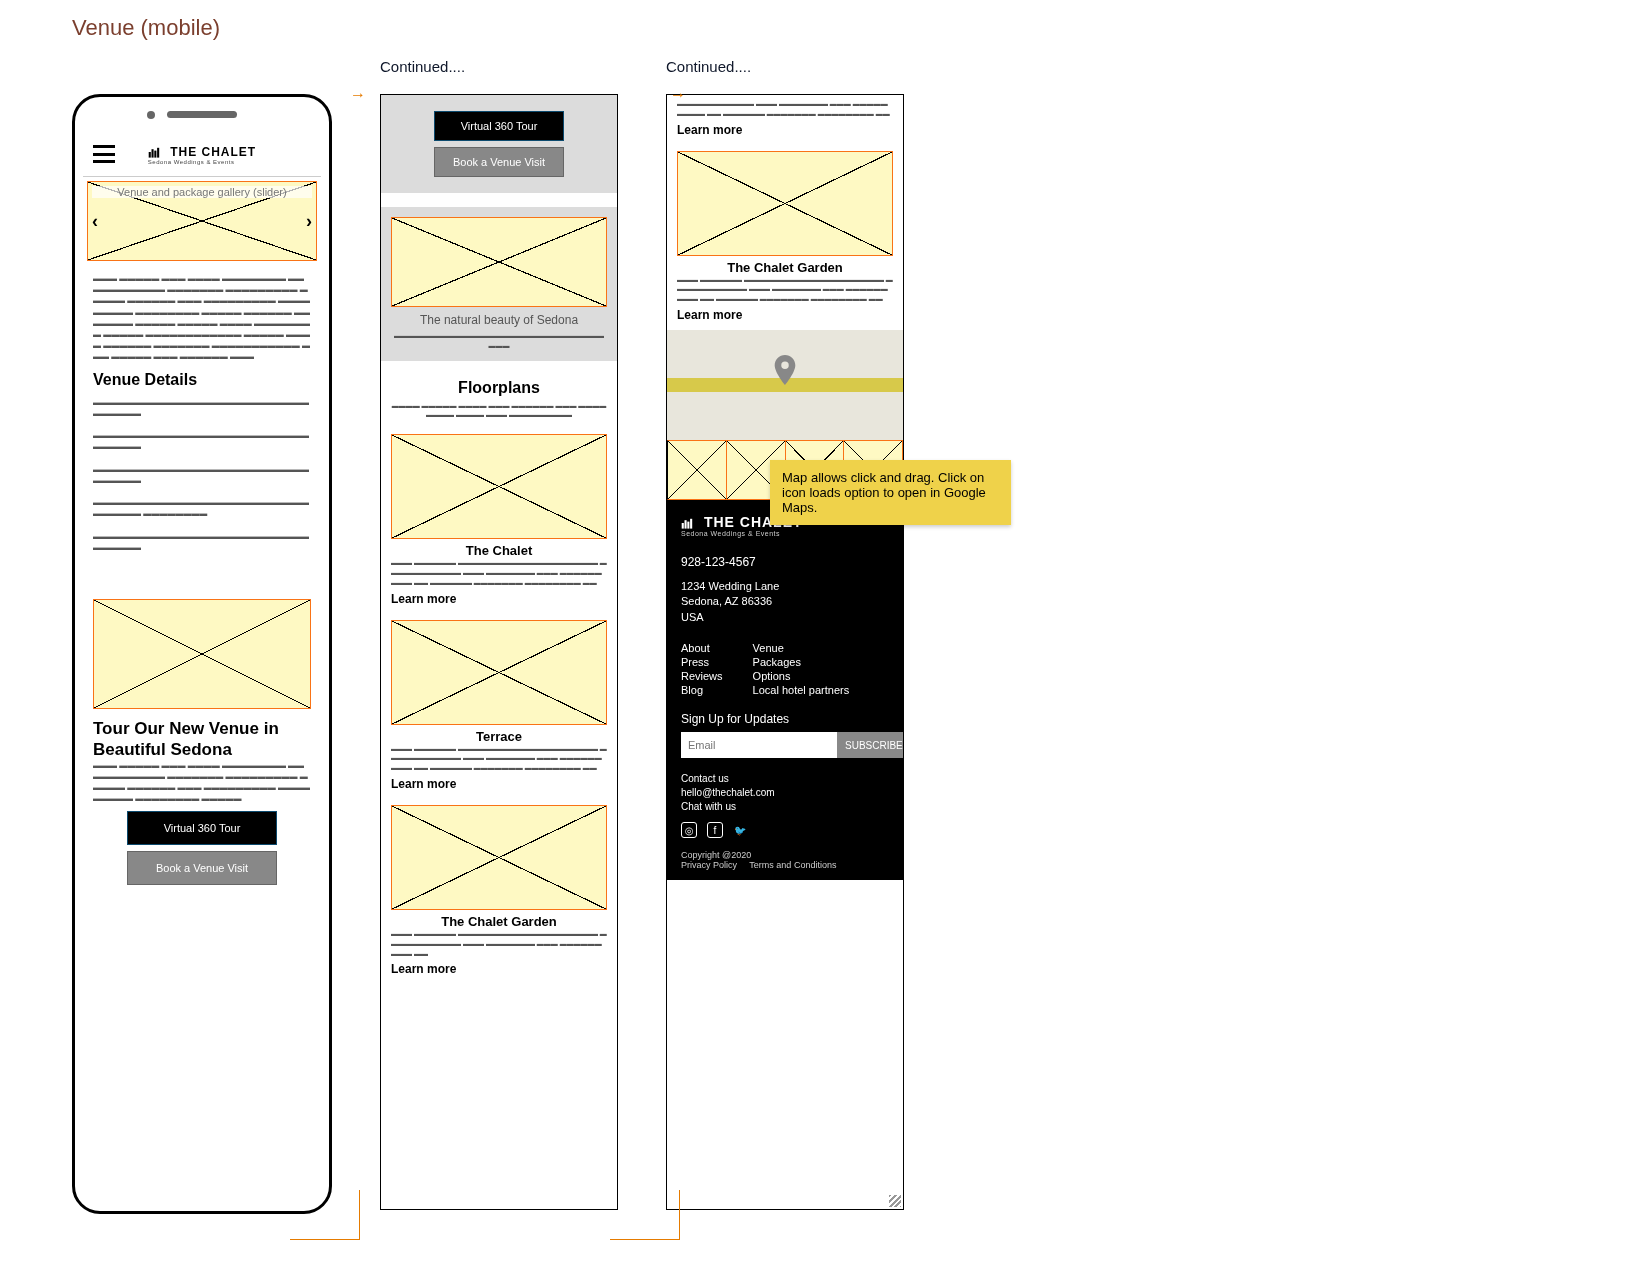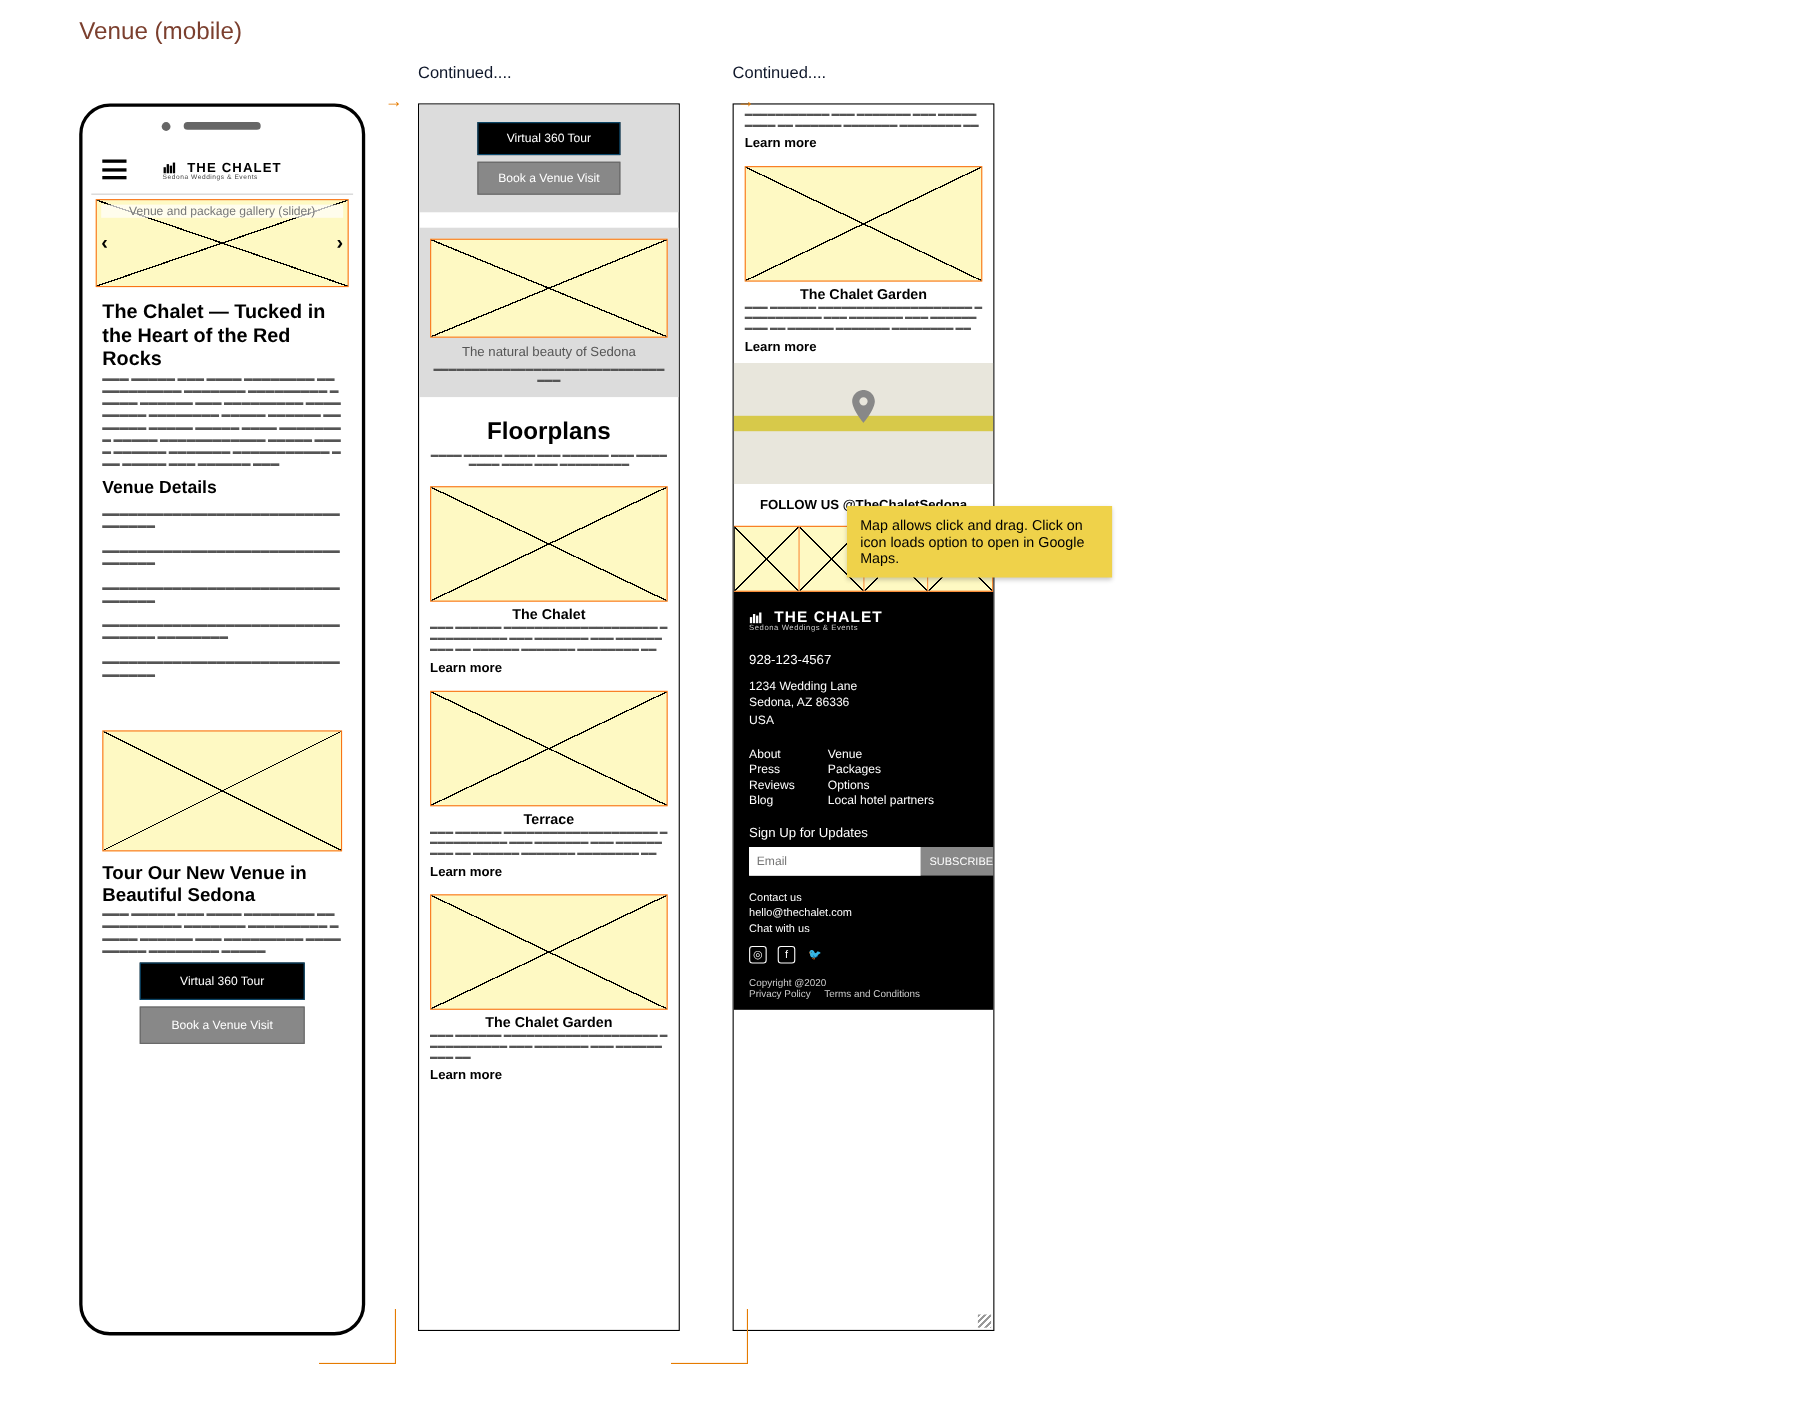--- a/index.html
+++ b/index.html
@@ -104,21 +104,21 @@
   
   .btn{display:block;margin:6px auto;width:130px;text-align:center;font-size:11px;padding:8px 0;cursor:pointer;}
   .btn-dark{background:#000;color:#fff;border:1px solid #0c4a6e;}
   .btn-grey{background:#888;color:#fff;border:1px solid #666;}
   .btn-dark.big{width:150px;padding:10px 0;}
   .btn-grey.big{width:150px;padding:10px 0;}
   .greybox{background:#dcdcdc;padding:10px;}
   .caption{font-size:12px;text-align:center;color:#555;margin-top:6px;}
   .learn{font-size:12px;font-weight:bold;margin-top:4px;}
   
-  .fp-title{font-size:22px;font-weight:bold;text-align:center;margin:10px 0 4px;}
+  .fp-title{font-size:16px;font-weight:bold;text-align:center;margin:10px 0 4px;}
   .fp-item-title{font-size:13px;text-align:center;font-weight:bold;margin-top:4px;}
   
   .map{height:110px;background:#e8e6dc;position:relative;}
   .map .road{position:absolute;left:0;right:0;top:48px;height:14px;background:#d7c94a;}
   .map .pin{position:absolute;left:50%;top:42px;transform:translate(-50%,-50%);}
   .pin svg{width:24px;height:30px;fill:#888;}
   .annotation{
     position:absolute;
     background:#efd24a;
     padding:10px 12px;
@@ -190,21 +190,20 @@
           </div>
         </div>
 
         <div class="ph gallery">
           <div class="ph-label">Venue and package gallery (slider)</div>
           <div class="arrL">‹</div>
           <div class="arrR">›</div>
         </div>
 
         <div class="section">
-          <div class="h1">The Chalet — Tucked in the Heart of the Red Rocks</div>
           <div class="greek">▬▬▬ ▬▬▬▬▬ ▬▬▬ ▬▬▬▬ ▬▬▬▬▬▬▬▬ ▬▬▬▬▬▬▬▬▬▬▬ ▬▬▬▬▬▬▬ ▬▬▬▬▬▬▬▬▬ ▬▬▬▬▬ ▬▬▬▬▬▬ ▬▬▬ ▬▬▬▬▬▬▬▬▬ ▬▬▬▬ ▬▬▬▬▬ ▬▬▬▬▬▬▬▬ ▬▬▬▬▬ ▬▬▬▬▬▬ ▬▬▬▬▬▬▬ ▬▬▬▬▬ ▬▬▬▬▬ ▬▬▬▬ ▬▬▬▬▬▬▬▬ ▬▬▬▬▬ ▬▬▬▬▬▬▬▬▬▬▬▬ ▬▬▬▬▬ ▬▬▬▬ ▬▬▬▬▬▬ ▬▬▬▬▬▬▬ ▬▬▬▬▬▬▬▬▬▬▬ ▬▬▬ ▬▬▬▬▬ ▬▬▬ ▬▬▬▬▬▬ ▬▬▬</div>
           <div class="h2">Venue Details</div>
           <div class="greek">▬▬▬▬▬▬▬▬▬▬▬▬▬▬▬▬▬▬▬▬▬▬▬▬▬▬▬▬▬▬▬▬▬<br><br>▬▬▬▬▬▬▬▬▬▬▬▬▬▬▬▬▬▬▬▬▬▬▬▬▬▬▬▬▬▬▬▬▬<br><br>▬▬▬▬▬▬▬▬▬▬▬▬▬▬▬▬▬▬▬▬▬▬▬▬▬▬▬▬▬▬▬▬▬<br><br>▬▬▬▬▬▬▬▬▬▬▬▬▬▬▬▬▬▬▬▬▬▬▬▬▬▬▬▬▬▬▬▬▬ ▬▬▬▬▬▬▬▬<br><br>▬▬▬▬▬▬▬▬▬▬▬▬▬▬▬▬▬▬▬▬▬▬▬▬▬▬▬▬▬▬▬▬▬</div>
         </div>
 
         <div class="section" style="margin-top:30px">
           <div class="ph" style="height:110px;margin-bottom:10px"></div>
           <div class="h1" style="font-size:17px">Tour Our New Venue in Beautiful Sedona</div>
           <div class="greek">▬▬▬ ▬▬▬▬▬ ▬▬▬ ▬▬▬▬ ▬▬▬▬▬▬▬▬ ▬▬▬▬▬▬▬▬▬▬▬ ▬▬▬▬▬▬▬ ▬▬▬▬▬▬▬▬▬ ▬▬▬▬▬ ▬▬▬▬▬▬ ▬▬▬ ▬▬▬▬▬▬▬▬▬ ▬▬▬▬ ▬▬▬▬▬ ▬▬▬▬▬▬▬▬ ▬▬▬▬▬</div>
           <div class="btn btn-dark big">Virtual 360 Tour</div>
@@ -262,21 +261,20 @@
       </div>
 
       <div class="map">
         <div class="road"></div>
         <div class="pin">
           <svg viewBox="0 0 24 32">
               <path d="M12 0C6 0 1 5 1 11c0 8 11 21 11 21s11-13 11-21C23 5 18 0 12 0zm0 15a4 4 0 110-8 4 4 0 010 8z"></path>
             </svg>
         </div>
       </div>
-      <div class="follow">FOLLOW US @TheChaletSedona</div>
       <div class="thumbrow">
         <div class="ph"></div>
         <div class="ph"></div>
         <div class="ph"></div>
         <div class="ph"></div>
       </div>
 
       <div class="footer">
         <div class="flogo">
           <svg class="logo-svg" viewBox="0 0 20 16" style="fill:#fff">

